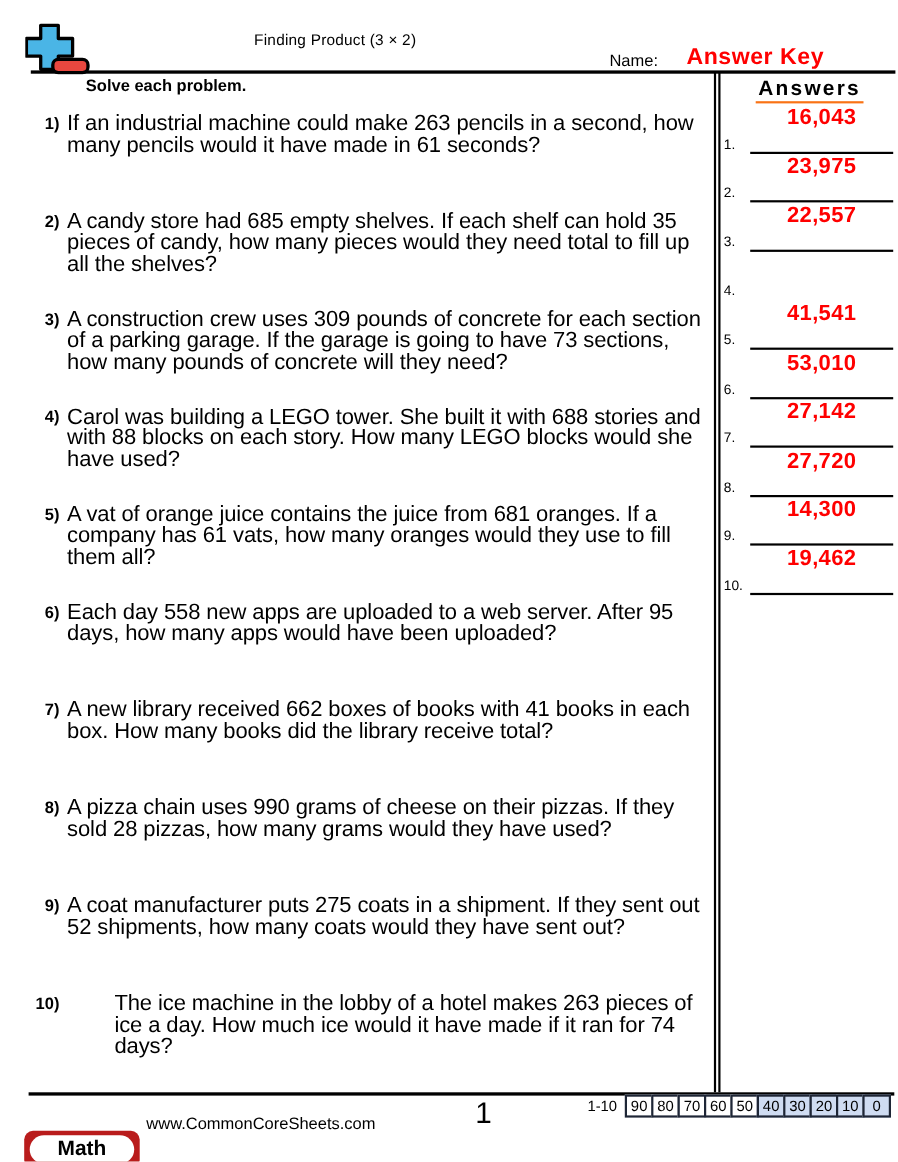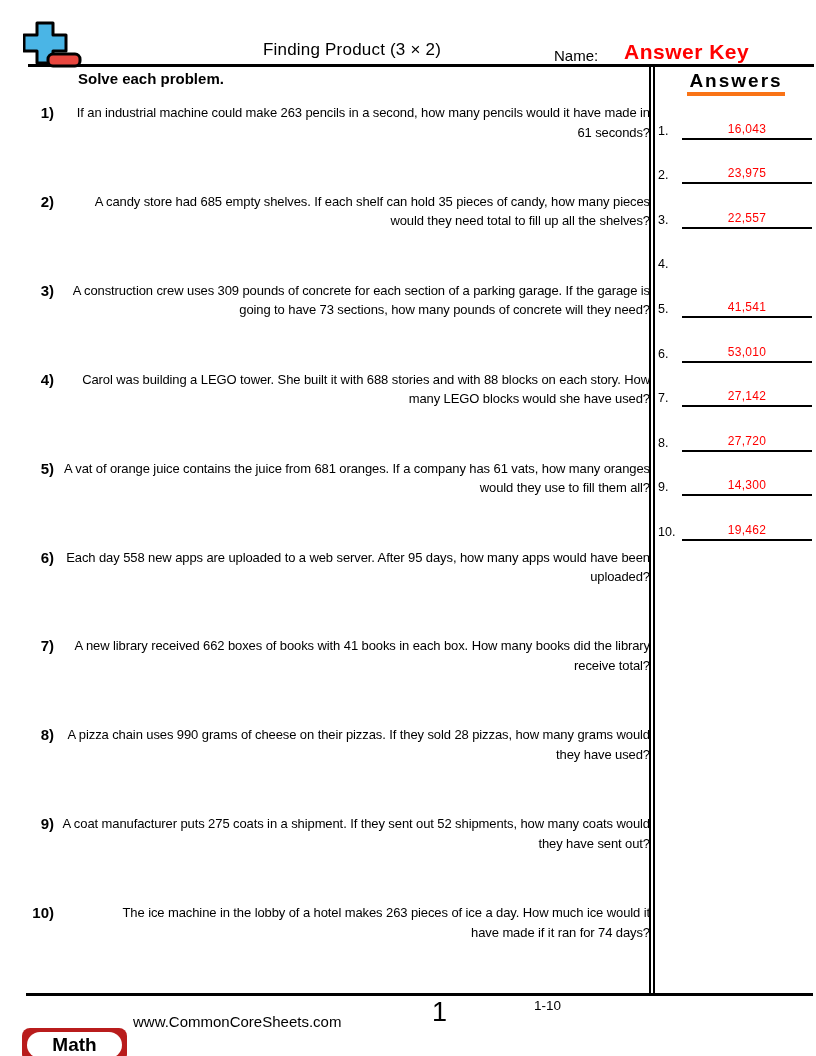--- a/index.html
+++ b/index.html
@@ -4,41 +4,41 @@
 <style>
   html,body { margin:0; padding:0; }
   body {
     width:816px; height:1056px; position:relative; overflow:hidden;
     background:#ffffff; color:#000;
     font-family:"Liberation Sans", sans-serif;
   }
   
   .rule-top { position:absolute; left:28px; right:2px; top:64px; height:3px; background:#000; }
   .logo { position:absolute; left:23px; top:21px; width:60px; height:47px; z-index:2; }
-  .ws-title { position:absolute; left:231px; top:40px; font-size:17px; letter-spacing:0.2px;margin-left:32px; }
+  .ws-title { position:absolute; left:231px; top:28px; font-size:14px; letter-spacing:0.2px; }
   .name-label { position:absolute; left:554px; top:47px; font-size:15px; }
   .answer-key { position:absolute; left:624px; top:40px; font-size:21px; font-weight:bold; color:var(--answer-red,#ff0000); letter-spacing:0.5px;text-align:right; }
   .instructions { position:absolute; left:30px; top:70px; font-size:15px; font-weight:bold;margin-left:48px; }
   
   .vdivider { position:absolute; left:649px; top:66px; height:927px; width:6px; box-sizing:border-box;
     border-left:2px solid #000; border-right:2px solid #000; }
   
   .answers-heading { position:absolute; left:660px; top:70px; width:152px; text-align:center;
     font-size:19px; font-weight:bold; }
-  .answers-heading span { border-bottom:4px solid #f97316; letter-spacing:2px; padding:0 2px 1px 2px; }
+  .answers-heading span { border-bottom:2px solid #f97316; letter-spacing:2px; padding:0 2px 1px 2px; }
   .answer-row { position:absolute; left:656px; width:156px; height:30px; }
   .answer-num { position:absolute; left:2px; bottom:2px; font-size:12.5px; }
   .answer-line { position:absolute; left:26px; right:0; top:0; bottom:0; box-sizing:border-box;
     border-bottom:2px solid #000; display:flex; align-items:flex-end; justify-content:center;
-    font-size:12px; font-weight:normal; color:var(--answer-red,#ff0000); padding-bottom:2px; letter-spacing:0.3px; }
+    font-size:20px; font-weight:bold; color:var(--answer-red,#ff0000); padding-bottom:19px; letter-spacing:0.3px; }
   
   .problem { position:absolute; left:22px; width:628px; display:flex; }
   .problem-num { width:32px; min-width:32px; text-align:right; font-weight:bold;
     font-size:15px; line-height:19.5px; margin-right:7px; }
-  .problem-text { font-size:13px; line-height:19.5px; max-width:589px; letter-spacing:-0.1px;text-align:right; }
+  .problem-text { font-size:20px; line-height:19.5px; max-width:589px; letter-spacing:-0.1px; }
   
   .rule-bottom { position:absolute; left:26px; right:3px; top:993px; height:3px; background:#000; }
   .math-badge { position:absolute; left:22px; top:1028px; width:105px; height:34px; background:#b91c1c; border-radius:8px; }
   .math-badge-inner { position:absolute; left:5px; right:5px; top:4px; bottom:4px; background:#fff;
     border-radius:13px; display:flex; align-items:center; justify-content:center;
     font-weight:bold; font-size:19px; }
   .website { position:absolute; left:133px; top:1013px; font-size:15px; }
   .page-num { position:absolute; left:432px; top:997px; font-size:27px; }
   .score-strip { position:absolute; left:534px; top:995px; display:flex; align-items:flex-start; }
   .score-label { font-size:13.5px; margin-right:7px; padding-top:3px; }
@@ -155,13 +155,25 @@
   </div>
 
 <div class="rule-bottom"></div>
 <div class="math-badge">
   <div class="math-badge-inner">Math</div>
 </div>
 <div class="website">www.CommonCoreSheets.com</div>
 <div class="page-num">1</div>
 <div class="score-strip">
   <span class="score-label">1-10</span>
+  <span class="score-boxes" id="score-boxes">
+      <span class="score-box">90</span>
+      <span class="score-box">80</span>
+      <span class="score-box">70</span>
+      <span class="score-box">60</span>
+      <span class="score-box">50</span>
+      <span class="score-box hl">40</span>
+      <span class="score-box hl">30</span>
+      <span class="score-box hl">20</span>
+      <span class="score-box hl">10</span>
+      <span class="score-box hl">0</span>
+    </span>
 </div>
 
 </body></html>

